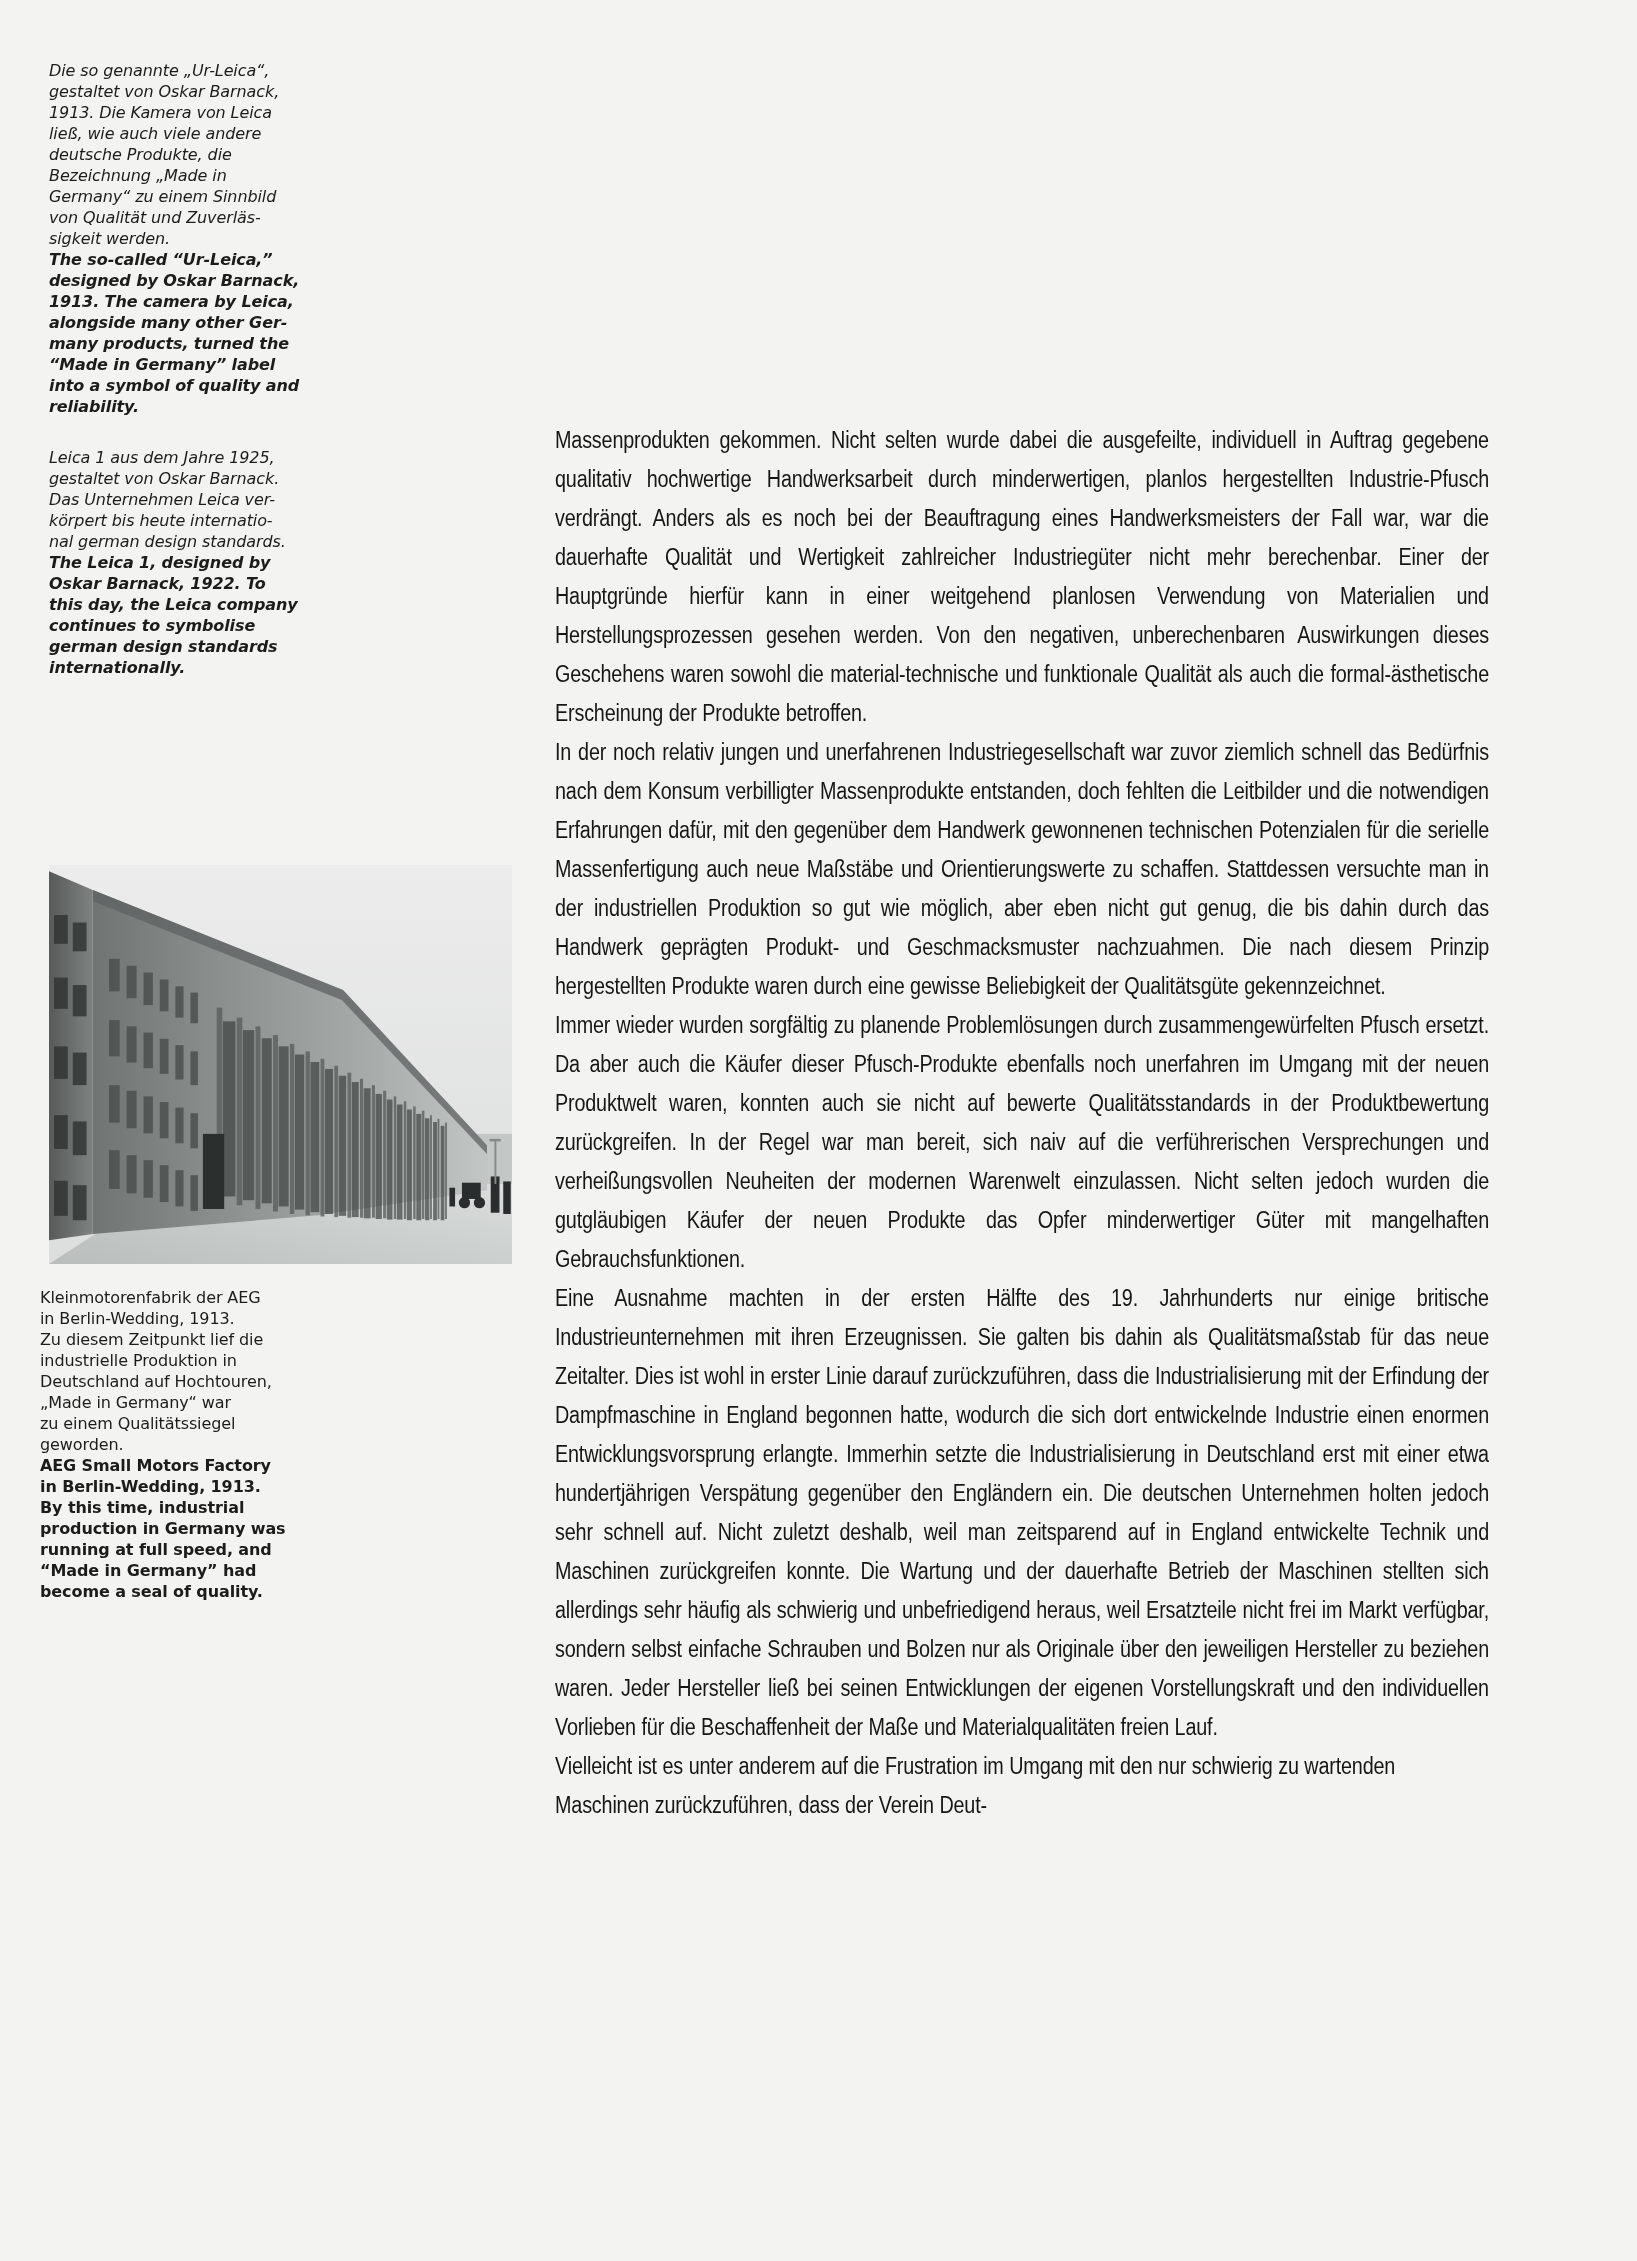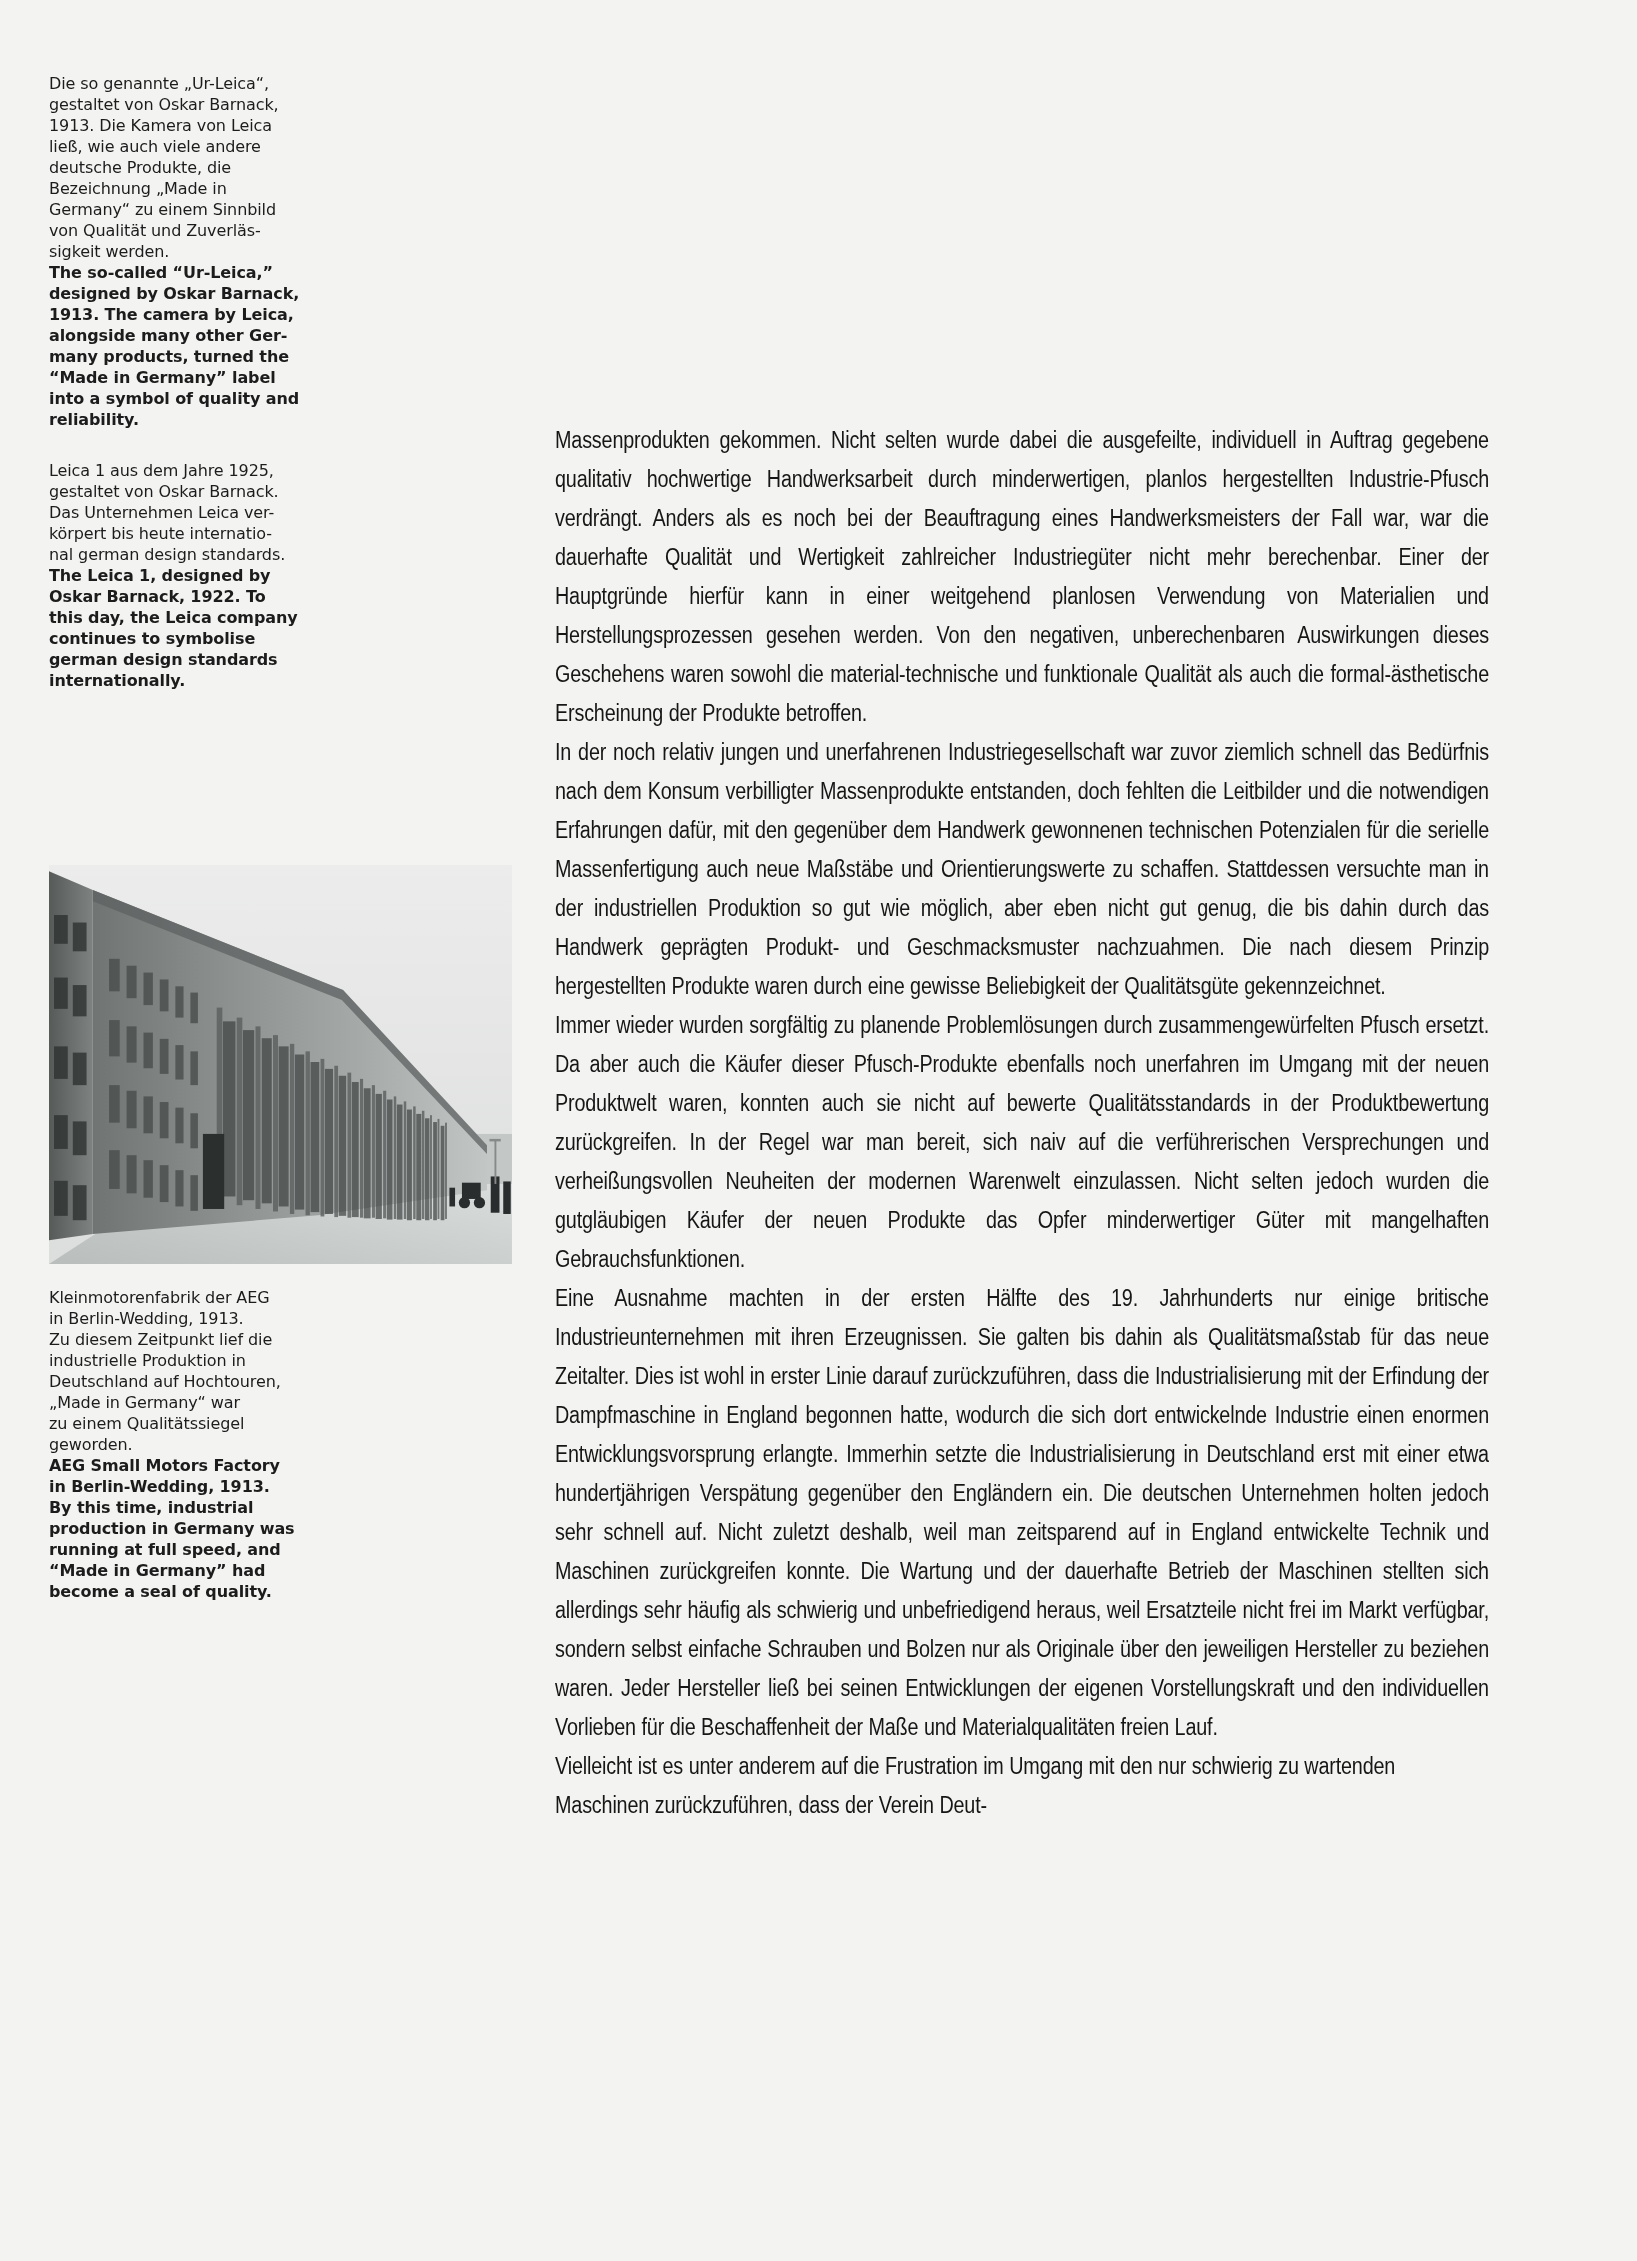--- a/index.html
+++ b/index.html
@@ -9,22 +9,23 @@
     font-family:"DejaVu Sans", sans-serif;
     color:#1a1a1a;
     position:relative;
     overflow:hidden;
   }
   .page { position:absolute; inset:0; }
 
   
   .left-col {
     position:absolute;
-    left:49px; top:73px;
+    left:49px; top:60px;
     width:263px;
+    font-style:italic;
   }
   .caption-block { margin-bottom:0; }
   .caption-de, .caption-en {
     font-family:"DejaVu Sans", sans-serif;
     font-size:16px;
     line-height:21px;
     letter-spacing:-0.1px;
     color:#1c1c1c;
     white-space:pre-line;
   }
@@ -37,21 +38,21 @@
     position:absolute;
     left:49px; top:865px;
     width:463px; height:399px;
     overflow:hidden;
     background:#cdd2d2;
   }
   .photo-svg { display:block; width:463px; height:399px; }
 
   .caption-photo {
     position:absolute;
-    left:49px; top:1287px;
+    left:40px; top:1287px;
     width:263px;
   }
 
   
   .headline {
     position:absolute;
     left:50px; top:1626px;
     width:438px;
     font-family:"Liberation Serif", "DejaVu Serif", serif;
     font-weight:400;

